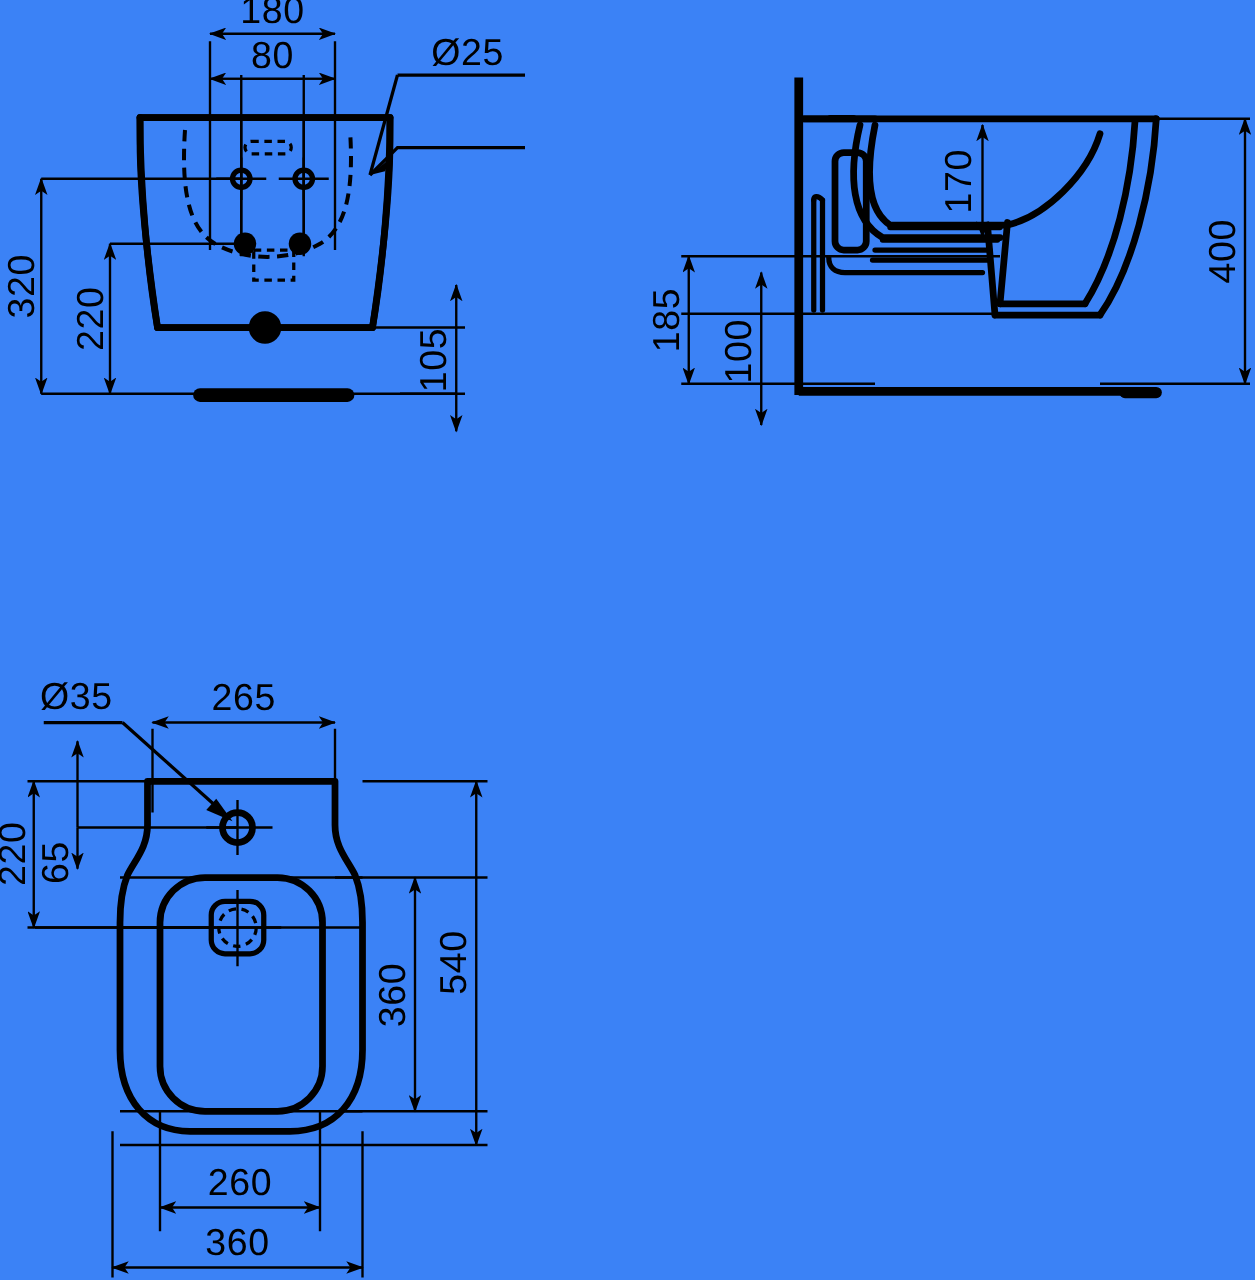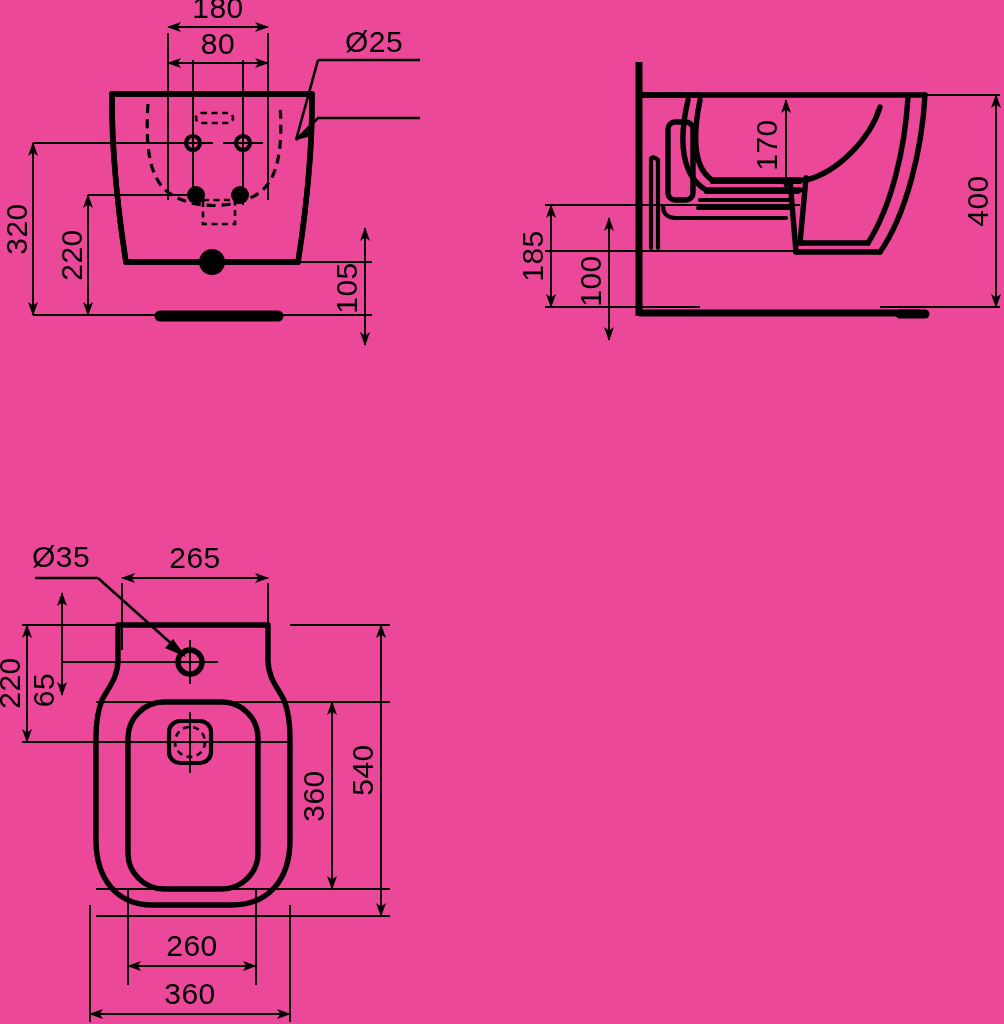--- a/index.html
+++ b/index.html
@@ -11,21 +11,21 @@
   body {
     width: 1004px;
     height: 1024px;
     font-family: "Liberation Sans", sans-serif;
     overflow: hidden;
   }
   #sheet {
     position: relative;
     width: 1004px;
     height: 1024px;
-    background: #ec4899;
+    background: #3b82f6;
   }
   svg#drawing {
     display: block;
     width: 1004px;
     height: 1024px;
   }
   .obj {
     fill: none;
     stroke: #000000;
     stroke-width: 5.4;

